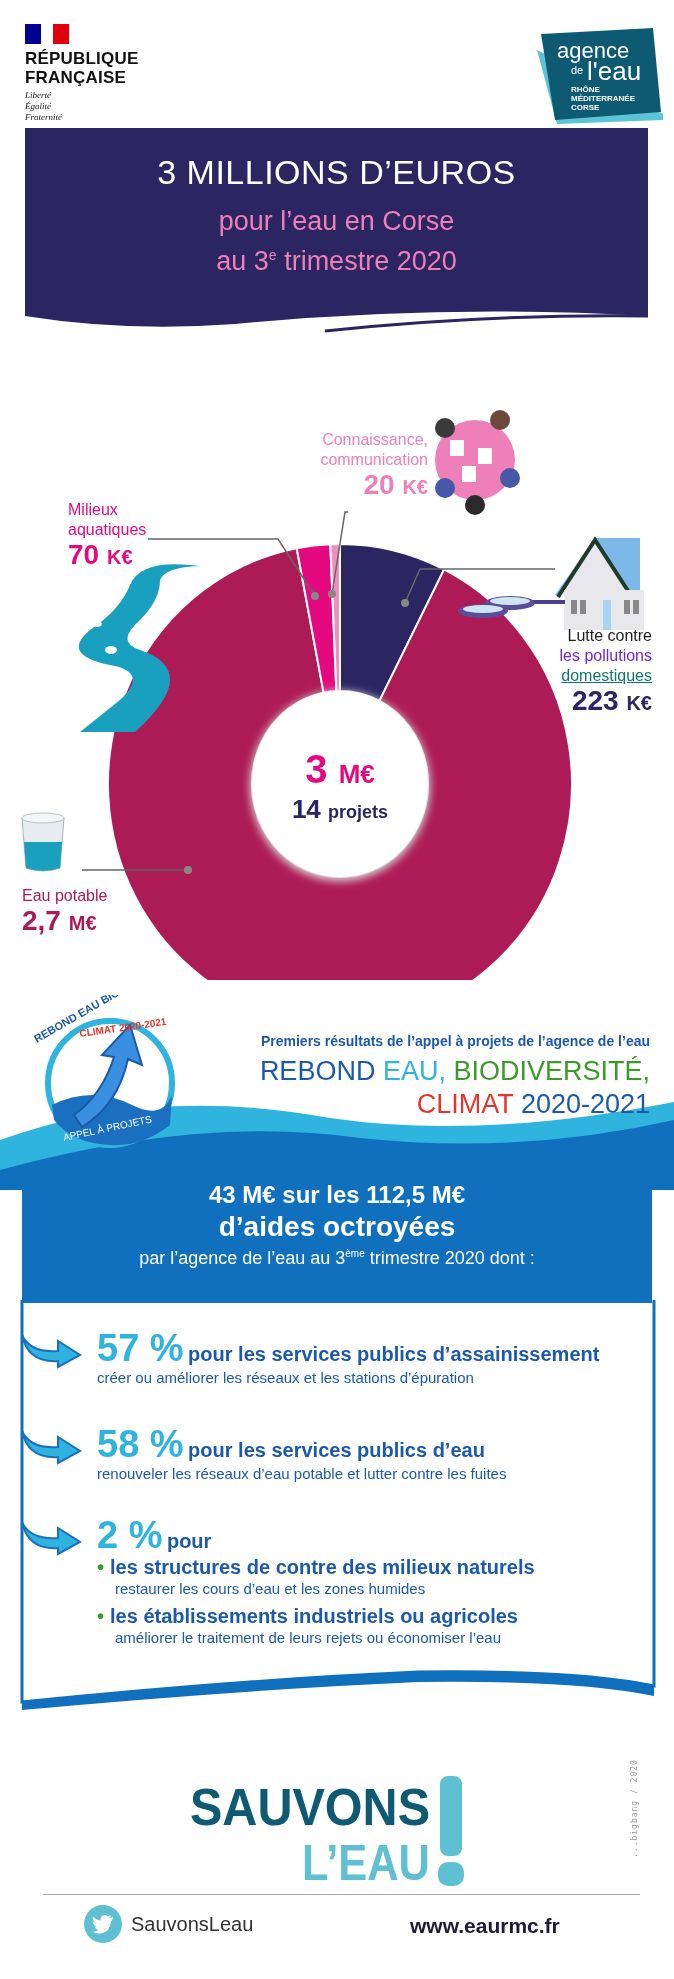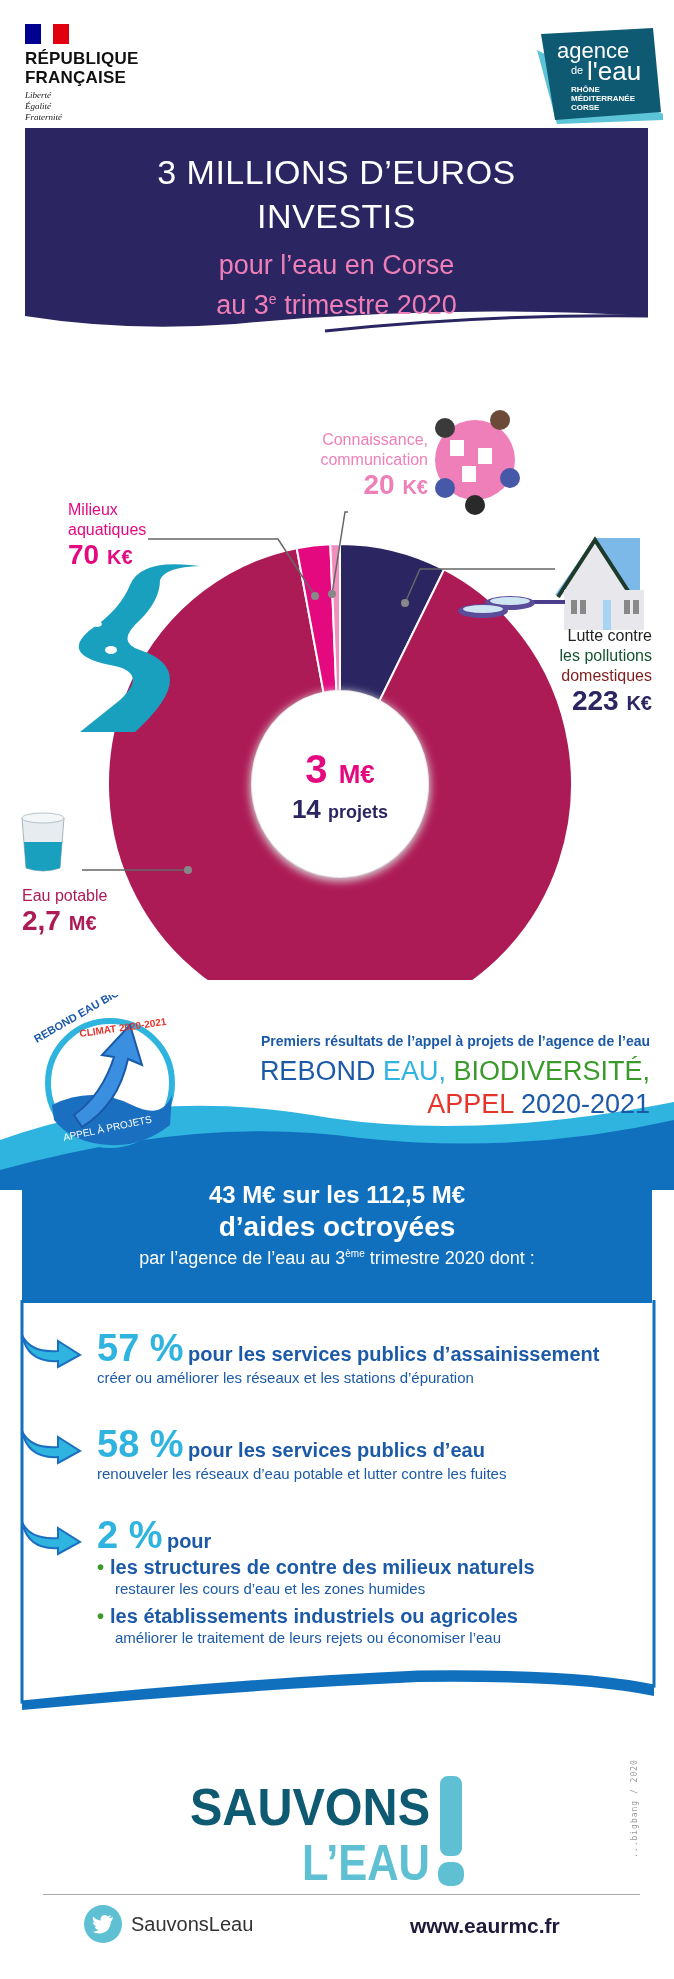--- a/index.html
+++ b/index.html
@@ -93,21 +93,20 @@
   <text x="36" y="82" font-family="Liberation Sans, sans-serif" font-size="8" font-weight="bold" fill="#fff">CORSE</text>
 </svg>
 
 <svg class="abs banner" viewBox="0 0 623 210" preserveAspectRatio="none">
   <path d="M0,0 H623 V188 Q420,176 210,196 Q100,204 0,188 Z" fill="#2b2562"></path>
   <path d="M300,203 Q460,186 623,188" stroke="#2b2562" stroke-width="3" fill="none"></path>
 </svg>
 <div class="abs banner-text">
   <div class="banner-title">
     <div>3 MILLIONS D’EUROS</div>
-    <div>INVESTIS</div>
   </div>
   <div class="banner-sub">
     <div>pour l’eau en Corse</div>
     <div><span>au 3</span><sup>e</sup><span> trimestre 2020</span></div>
   </div>
 </div>
 
 <svg class="abs chart-svg" viewBox="0 400 674 580">
   <defs>
     <filter id="innerShadow" x="-20%" y="-20%" width="140%" height="140%">
@@ -185,22 +184,22 @@
 </div>
 
 <div class="abs" style="left:68px; top:500px; width:140px;">
   <div class="lbl" style="color:#e5097f;">Milieux</div>
   <div class="lbl" style="color:#e5097f;">aquatiques</div>
   <div class="big" style="color:#e5097f;"><span>70</span> <small>K€</small></div>
 </div>
 
 <div class="abs" style="left:500px; top:626px; width:152px; text-align:right;">
   <div class="lbl" style="color:#222;">Lutte contre</div>
-  <div class="lbl" style="color:#14532d;">les pollutions</div>
-  <div class="lbl" style="color:#7f1d1d;">domestiques</div>
+  <div class="lbl" style="color:#6d28d9;">les pollutions</div>
+  <div class="lbl" style="color:#0f766e;text-decoration:underline;">domestiques</div>
   <div class="big" style="color:#2b2562;"><span>223</span> <small>K€</small></div>
 </div>
 
 <div class="abs" style="left:22px; top:886px; width:150px;">
   <div class="lbl" style="color:#ad1b56;">Eau potable</div>
   <div class="big" style="color:#ad1b56;"><span>2,7</span> <small>M€</small></div>
 </div>
 
 <div class="abs center-total"><span>3</span> <small>M€</small></div>
 <div class="abs center-count"><span>14</span> <small>projets</small></div>
@@ -218,21 +217,21 @@
   <text x="58" y="42" font-family="Liberation Sans, sans-serif" font-size="10" font-weight="bold" fill="#e6342a" transform="rotate(-8 58 42)">CLIMAT 2020-2021</text>
   <text x="42" y="146" font-family="Liberation Sans, sans-serif" font-size="10" fill="#fff" transform="rotate(-12 42 146)">APPEL À PROJETS</text>
 </svg>
 
 <div class="abs rebond-head">
   <div class="rebond-intro">Premiers résultats de l’appel à projets de l’agence de l’eau</div>
   <div class="rebond-title">
     <span class="c-blue">REBOND</span>
     <span class="c-cyan">EAU,</span>
     <span class="c-green">BIODIVERSITÉ,</span><br>
-    <span class="c-red">APPEL</span>
+    <span class="c-red">CLIMAT</span>
     <span class="c-blue">2020-2021</span>
   </div>
 </div>
 
 <div class="abs" style="left:22px; top:1178px; width:630px; height:125px; background:#1070bd;"></div>
 <div class="abs blue-box">
   <div class="bb2">43 M€ sur les 112,5 M€</div>
   <div class="bb3">d’aides octroyées</div>
   <div class="bb4"><span>par l’agence de l’eau au 3</span><sup>ème</sup><span> trimestre 2020 dont :</span></div>
 </div>

